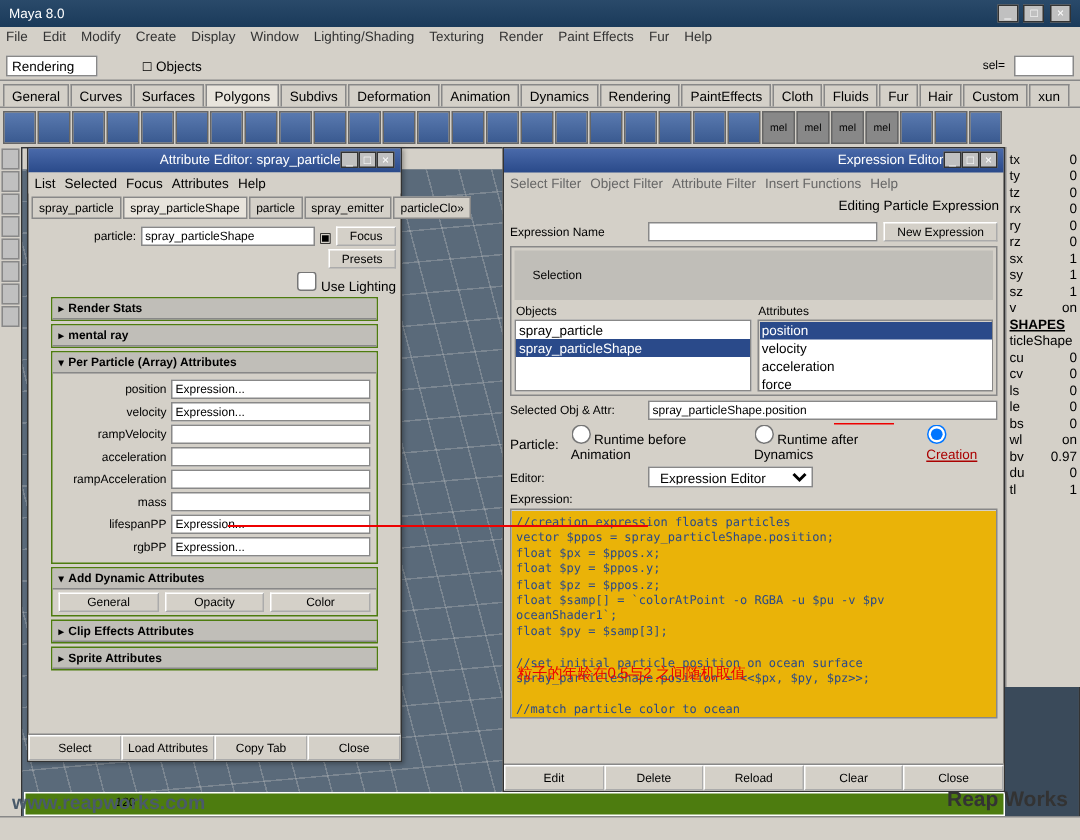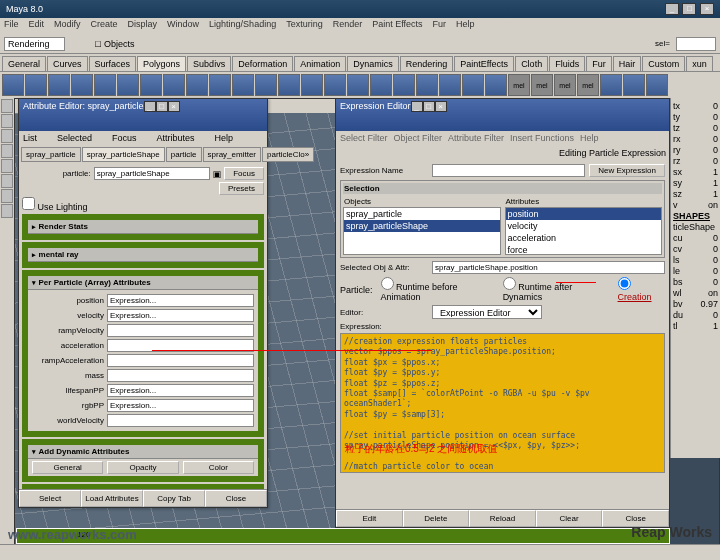--- a/index.html
+++ b/index.html
@@ -16,43 +16,43 @@
 .shelficon{width:22px;height:22px;background:linear-gradient(#5a7ab0,#3a5a90);border:1px solid #666;flex-shrink:0}
 .shelficon.m{background:#888;color:#000;font-size:7px;display:flex;align-items:center;justify-content:center}
 .workspace{display:flex;height:470px}
 .toolcol{width:14px;background:#d4d0c8;display:flex;flex-direction:column;gap:1px;padding:1px}
 .toolcol .ti{width:12px;height:14px;background:#c0c0c0;border:1px solid #888}
 .centerarea{flex:1;position:relative;background:#5a6a7a}
 .viewport{position:absolute;background:#5a6a7a;border:1px solid #333}
 .viewmenu{background:#d4d0c8;height:14px;padding:1px 4px;font-size:8px;color:#333;display:flex;gap:8px}
 .grid3d{position:absolute;inset:14px 0 0 0;background:#5a6a7a;background-image:repeating-linear-gradient(75deg,transparent,transparent 20px,rgba(200,200,200,.3) 20px,rgba(200,200,200,.3) 21px),repeating-linear-gradient(-5deg,transparent,transparent 20px,rgba(200,200,200,.3) 20px,rgba(200,200,200,.3) 21px)}
 .attr-editor{position:absolute;left:18px;top:98px;width:250px;height:410px;background:#d4d0c8;border:1px solid #333;box-shadow:1px 1px 3px rgba(0,0,0,.3);z-index:5}
-.ae-title{background:linear-gradient(#4a6aaa,#2a4a8a);color:#fff;height:32px;padding:2px 4px;display:flex;justify-content:flex-start;font-size:9px}
+.ae-title{background:linear-gradient(#4a6aaa,#2a4a8a);color:#fff;height:16px;padding:2px 4px;display:flex;justify-content:flex-end;font-size:9px}
 .ae-title .winbtns span{width:12px;height:11px;background:#c0c0c0;border:1px solid #333;display:inline-block;text-align:center;line-height:9px;font-size:8px}
-.ae-menu{background:#d4d0c8;padding:2px 4px;display:flex;gap:20px;font-size:9px}
+.ae-menu{background:#d4d0c8;padding:2px 4px;display:flex;gap:6px;font-size:9px}
 .ae-tabs{display:flex;padding:2px 2px 0}
 .ae-tab{border:1px solid #888;padding:2px 4px;font-size:8px;background:#d4d0c8;margin-right:1px}
 .ae-tab.active{background:#e8e4dc}
 .ae-body{padding:3px;height:340px;overflow:hidden}
 .ae-row{display:flex;align-items:center;margin:2px 0;gap:3px}
 .ae-label{width:72px;text-align:right;font-size:8px}
 .ae-input{flex:1;background:#fff;border:1px solid #888;height:13px;padding:0 2px;font-size:8px}
 .ae-btn{background:#d4d0c8;border:1px outset #fff;padding:1px 8px;font-size:8px}
-.section{border:6px solid #4d7c0f;margin:2px 0}
+.section{border:1px solid #4d7c0f;margin:2px 12px}
 .section-h{background:#c0beb8;padding:2px 4px;font-weight:bold;font-size:8px;border-bottom:1px solid #888;display:flex;align-items:center;gap:3px}
 .section-h::before{content:"▸";font-size:7px}
 .section-h.open::before{content:"▾"}
 .section-body{padding:2px 4px}
 .bottombtns{position:absolute;bottom:0;left:0;right:0;display:flex;background:#d4d0c8;border-top:1px solid #888}
 .bottombtns button{flex:1;background:#d4d0c8;border:1px outset #fff;padding:3px;font-size:8px}
 .expr-editor{position:absolute;left:335px;top:98px;width:335px;height:430px;background:#d4d0c8;border:1px solid #333;z-index:6}
 .ee-filters{padding:2px 4px;font-size:8px;color:#666;display:flex;gap:6px}
 .ee-header{text-align:right;padding:3px;font-size:9px}
 .ee-sel{border:1px solid #888;margin:2px 4px;padding:2px}
-.ee-sel-h{background:#c0beb8;padding:1px;font-size:8px;font-weight:bold}
+.ee-sel-h{background:#c0beb8;padding:12px;font-size:8px;font-weight:normal}
 .ee-cols{display:flex;gap:4px;margin-top:2px}
 .ee-col{flex:1}
 .ee-col-h{font-size:8px;padding:1px}
 .ee-list{background:#fff;border:1px solid #888;height:48px;overflow:auto;font-size:8px}
 .ee-list div{padding:1px 2px}
 .ee-list .sel{background:#2a4a8a;color:#fff}
 .ee-field{display:flex;align-items:center;margin:3px 4px;gap:4px}
 .ee-field label{font-size:8px;width:88px}
 .ee-field input{flex:1;background:#fff;border:1px solid #888;height:13px;font-size:8px;padding:0 2px}
 .ee-radios{display:flex;gap:8px;margin:3px 4px;font-size:8px;align-items:center}
@@ -215,21 +215,21 @@
       <span class="ae-label">particle:</span>
       <input class="ae-input" value="spray_particleShape" style="">
       <span>▣</span>
       <button class="ae-btn">Focus</button>
     </div>
     <div class="ae-row">
         <span class="ae-label"></span>
         <span style="flex:1"></span>
         <button class="ae-btn">Presets</button>
       </div>
-    <div class="ae-row" style="justify-content:flex-start">
+    <div class="ae-row" style="justify-content:flex-end">
         <label><input type="checkbox" style=""> <span>Use Lighting</span></label>
       </div>
     <div class="section">
         <div class="section-h">Render Stats</div>
       </div>
     <div class="section">
         <div class="section-h">mental ray</div>
       </div>
     <div class="section">
       <div class="section-h open">Per Particle (Array) Attributes</div>
@@ -258,24 +258,20 @@
             <span class="ae-label">mass</span>
             <input class="ae-input" value="" style="">
           </div>
           <div class="ae-row">
             <span class="ae-label">lifespanPP</span>
             <input class="ae-input" value="Expression..." style="">
           </div>
           <div class="ae-row">
             <span class="ae-label">rgbPP</span>
             <input class="ae-input" value="Expression..." style="">
-          </div>
-          <div class="ae-row">
-            <span class="ae-label">worldVelocity</span>
-            <input class="ae-input" value="" style="">
           </div>
         </div>
     </div>
     <div class="section">
       <div class="section-h open">Add Dynamic Attributes</div>
       <div class="section-body" style="display:flex;gap:4px">
         <button class="ae-btn" style="flex:1">General</button>
         <button class="ae-btn" style="flex:1">Opacity</button>
         <button class="ae-btn" style="flex:1">Color</button>
       </div>

